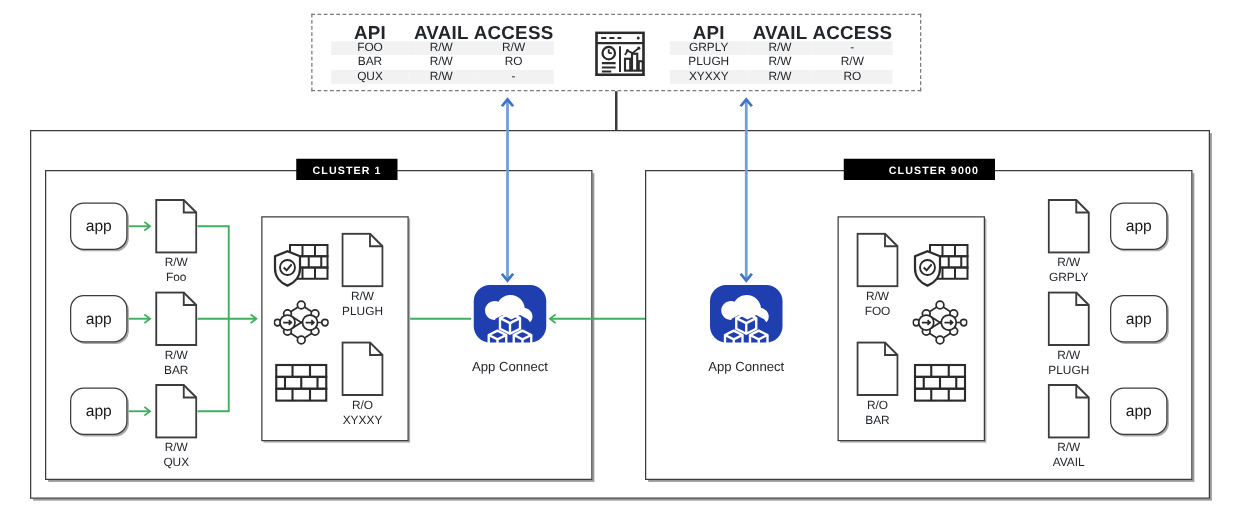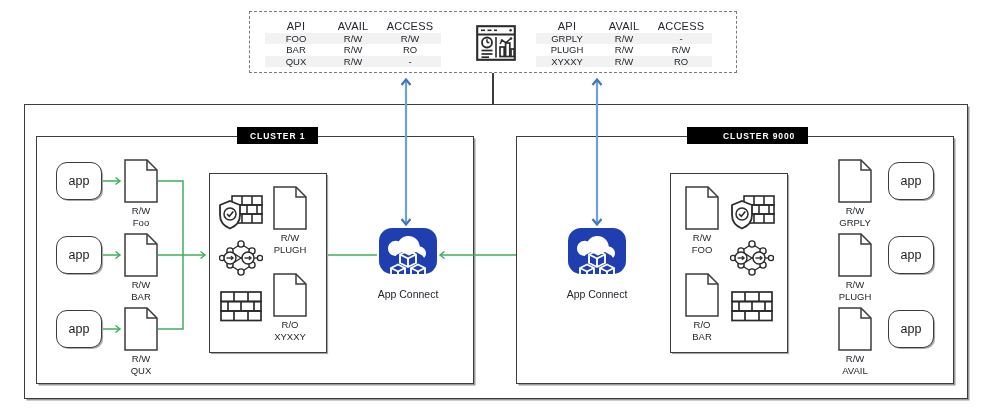--- a/index.html
+++ b/index.html
@@ -6,21 +6,21 @@
   body{width:989px;height:410px;position:relative;overflow:hidden;
        font-family:"Liberation Sans","DejaVu Sans",sans-serif;color:#1a1a1a;}
   .abs{position:absolute;}
 
   
   #summary-panel{left:249px;top:11px;width:488px;height:62px;
       border:1.5px dashed #7a7a7a;background:#fff;box-sizing:border-box;}
   .tbl{position:absolute;border-collapse:collapse;}
   .tbl td,.tbl th{font-size:9.5px;text-align:center;padding:0;height:11.5px;
       line-height:11.5px;color:#22262b;font-weight:normal;}
-  .tbl th{font-weight:normal;font-size:11px;letter-spacing:.2px;}
+  .tbl th{font-weight:bold;font-size:15px;letter-spacing:.2px;}
   .tbl tr.alt td{background:#f2f2f2;}
   .tbl col.c1{width:62px}.tbl col.c2{width:52px}.tbl col.c3{width:62px}
 
   #table-left{left:15px;top:9px;}
   #table-right{left:286px;top:9px;}
 
   
   #dashboard-icon{left:226px;top:13px;width:40px;height:36px;}
 
   
@@ -30,21 +30,21 @@
 
   
   .cluster{position:absolute;top:136px;border:1.4px solid #3c3c3c;background:#fff;
       box-sizing:border-box;box-shadow:2px 2px 0 -0.5px #9a9a9a;}
   #cluster-1{left:36px;width:438px;height:248px;}
   #cluster-2{left:516px;width:438px;height:248px;}
   .cluster-tag{position:absolute;top:-10px;background:#000;color:#fff;
       font-size:8.5px;font-weight:bold;letter-spacing:.9px;
       padding:4px 13px 3px;line-height:10px;white-space:nowrap;}
   #cluster-1 .cluster-tag{left:200px;}
-  #cluster-2 .cluster-tag{left:170px;padding-left:36px;}
+  #cluster-2 .cluster-tag{left:158px;padding-left:36px;}
 
   
   .app-box{position:absolute;width:46px;height:38px;border:1.5px solid #3c3c3c;
       border-radius:11px;background:#fff;box-sizing:border-box;
       display:flex;align-items:center;justify-content:center;
       font-size:12.5px;color:#1a1a1a;box-shadow:1.5px 1.5px 0 -0.4px #a9a9a9;}
 
   
   .doc{position:absolute;width:34px;height:44px;}
   .doc svg{display:block;}

